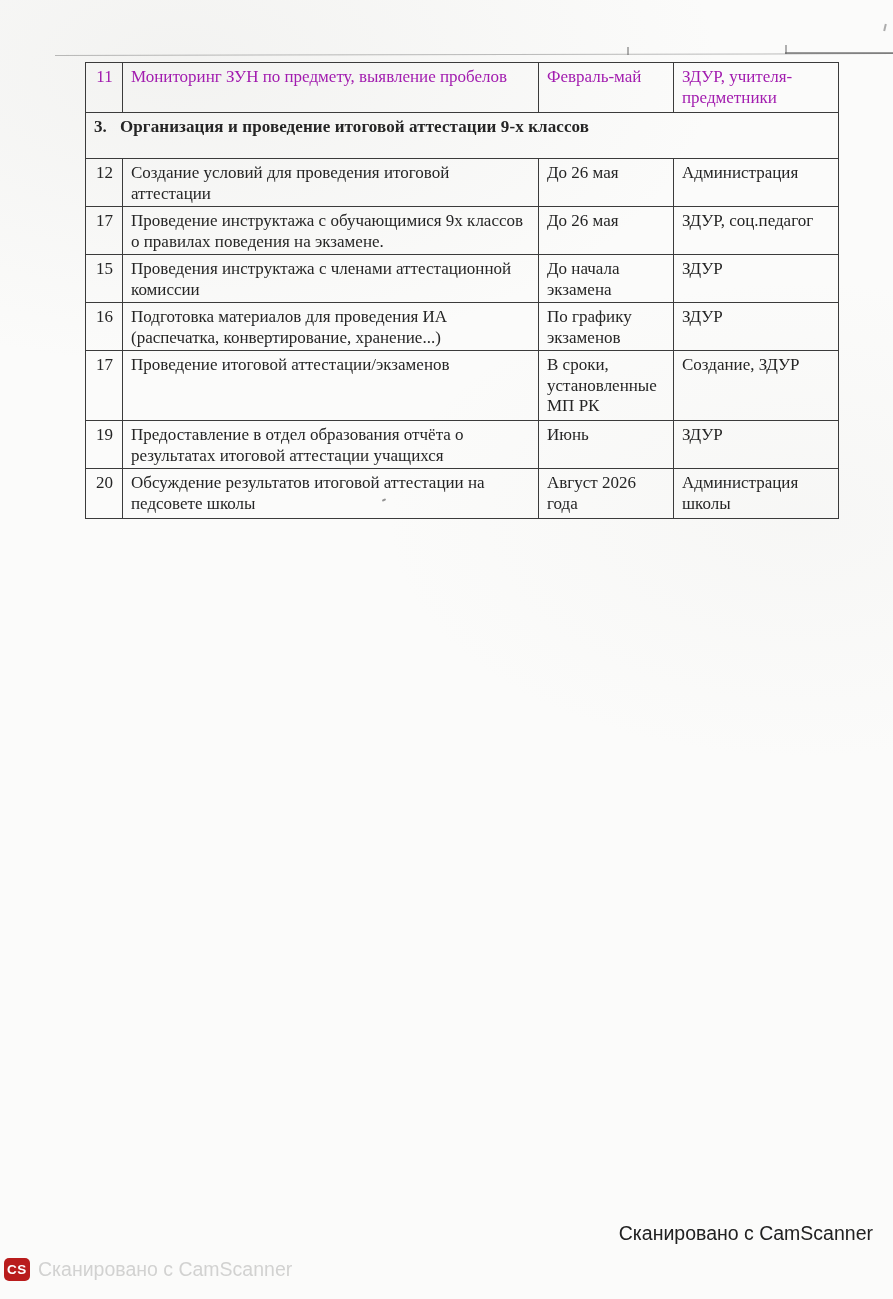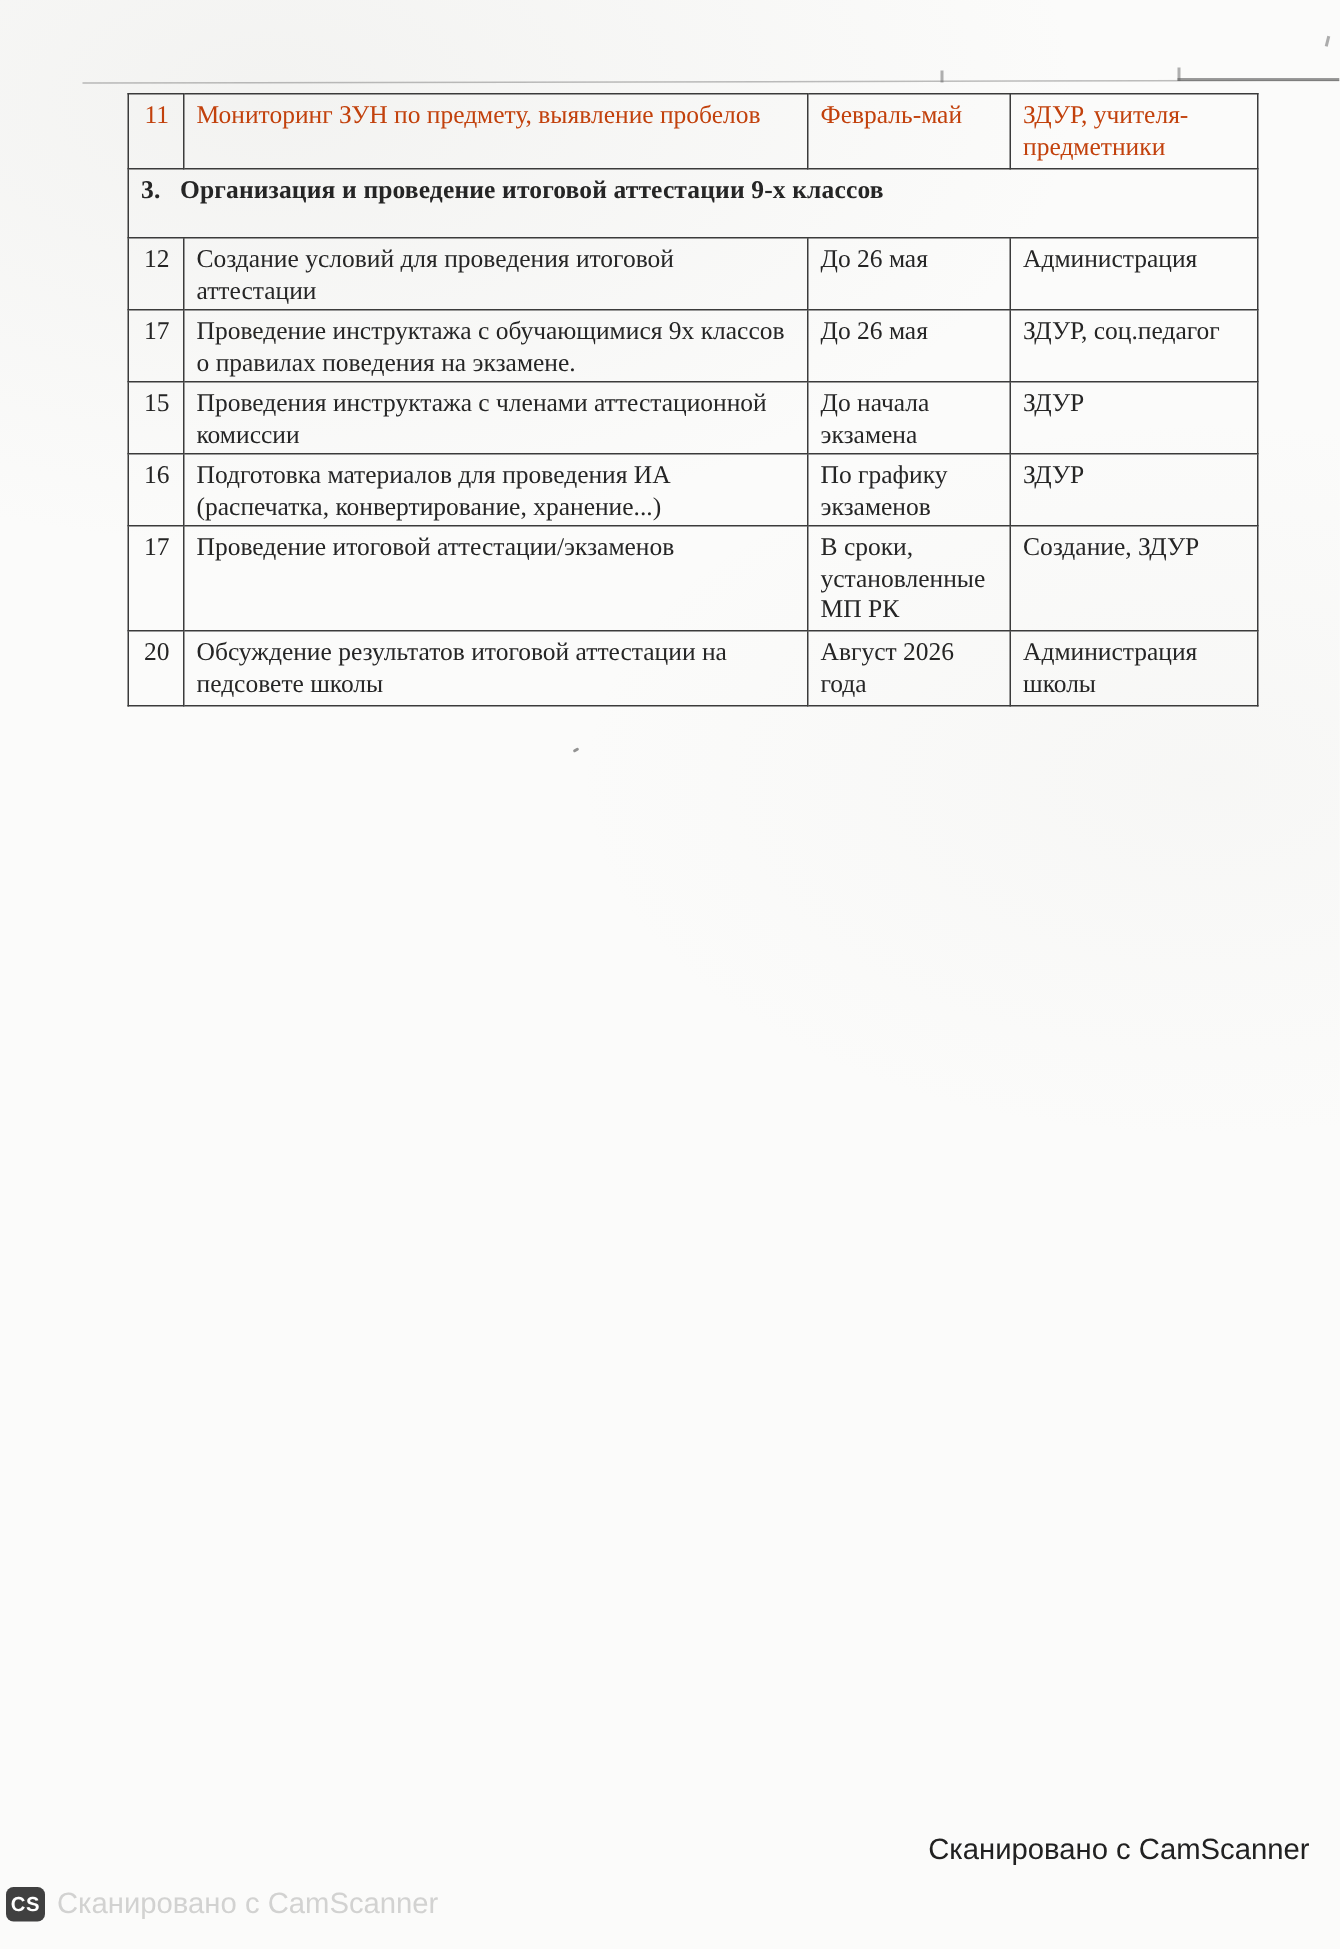--- a/index.html
+++ b/index.html
@@ -41,37 +41,37 @@
     font-size: 17px;
     line-height: 20.5px;
     color: #252525;
   }
   td.num { text-align: center; padding-left: 2px; padding-right: 2px; }
   td.section-cell {
     text-align: left; font-weight: bold; font-size: 17.5px;
     padding-top: 11px; letter-spacing: 0.1px; color: #1e1e1e;
   }
   td.section-cell .sec-num { margin-right: 13px; }
-  tr.r11 td { color: #c2410c; }
+  tr.r11 td { color: #a21caf; }
 
   
   .footer-scan-text {
     position: absolute; right: 20px; top: 1222px;
     font-family: "Liberation Sans", sans-serif;
     font-size: 19.5px; color: #212121;
   }
   .watermark {
     position: absolute; left: 4px; top: 1258px;
     display: flex; align-items: center; gap: 8px;
     font-family: "Liberation Sans", sans-serif;
     font-size: 19.5px; color: #d2d2d1;
   }
   .cs-badge {
     width: 26px; height: 23px;
-    background: #404040; color: #ffffff;
+    background: #b91c1c; color: #ffffff;
     border-radius: 5px;
     font-size: 13.5px; font-weight: bold;
     display: flex; align-items: center; justify-content: center;
     letter-spacing: 0.5px;
   }
 </style>
 </head>
 <body>
 
 <div class="cut-line"></div>
@@ -133,20 +133,26 @@
   </tr>
 
   <tr style="height:70px">
     <td class="num">17</td>
     <td>Проведение итоговой аттестации/экзаменов</td>
     <td>В сроки, установленные МП РК</td>
     <td>Создание, ЗДУР</td>
   </tr>
 
 
+  <tr style="height:46px">
+    <td class="num">19</td>
+    <td>Предоставление в отдел образования  отчёта о результатах итоговой аттестации учащихся</td>
+    <td>Июнь</td>
+    <td>ЗДУР</td>
+  </tr>
 
   <tr style="height:50px">
     <td class="num">20</td>
     <td>Обсуждение результатов итоговой аттестации на педсовете школы</td>
     <td>Август  2026 года</td>
     <td>Администрация школы</td>
   </tr>
 </tbody>
   </table>
 

